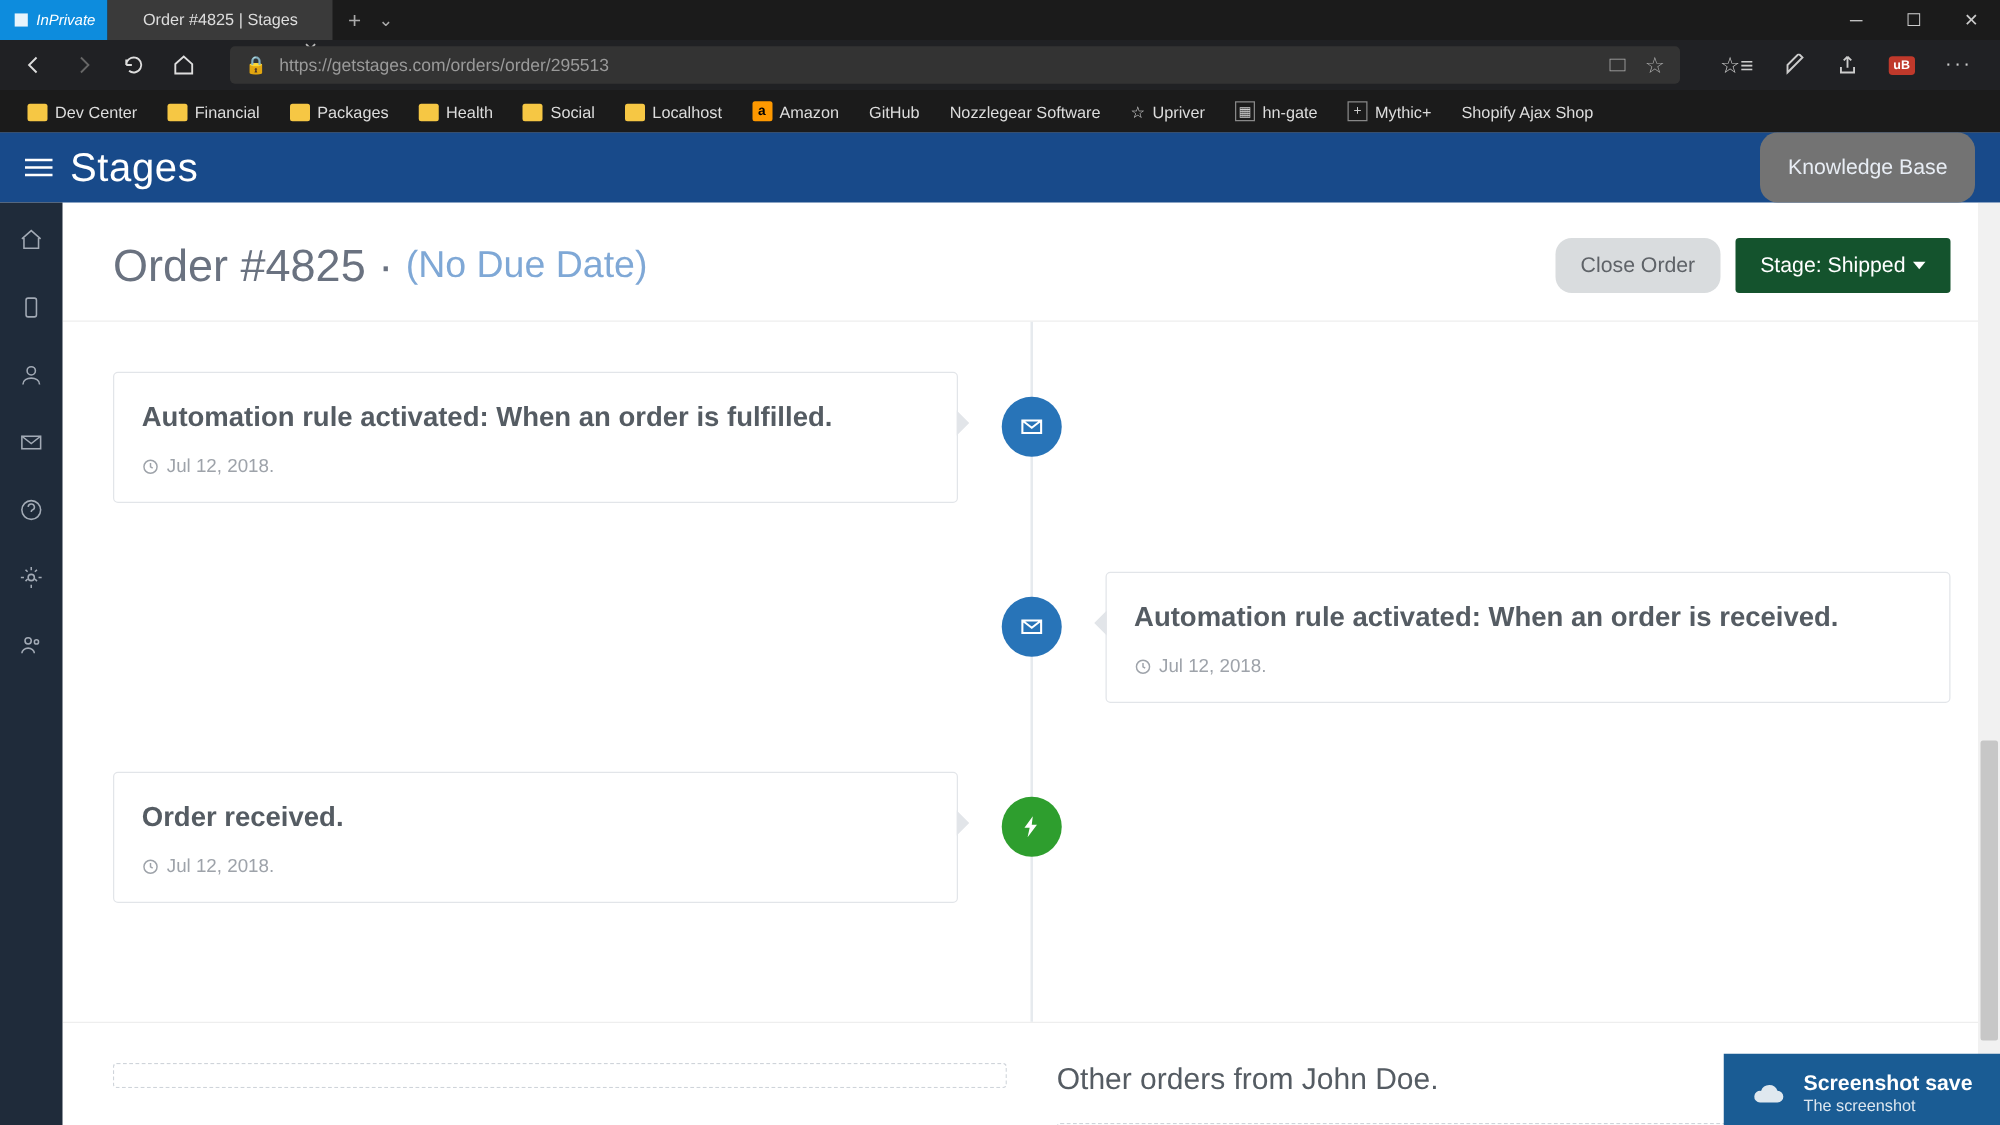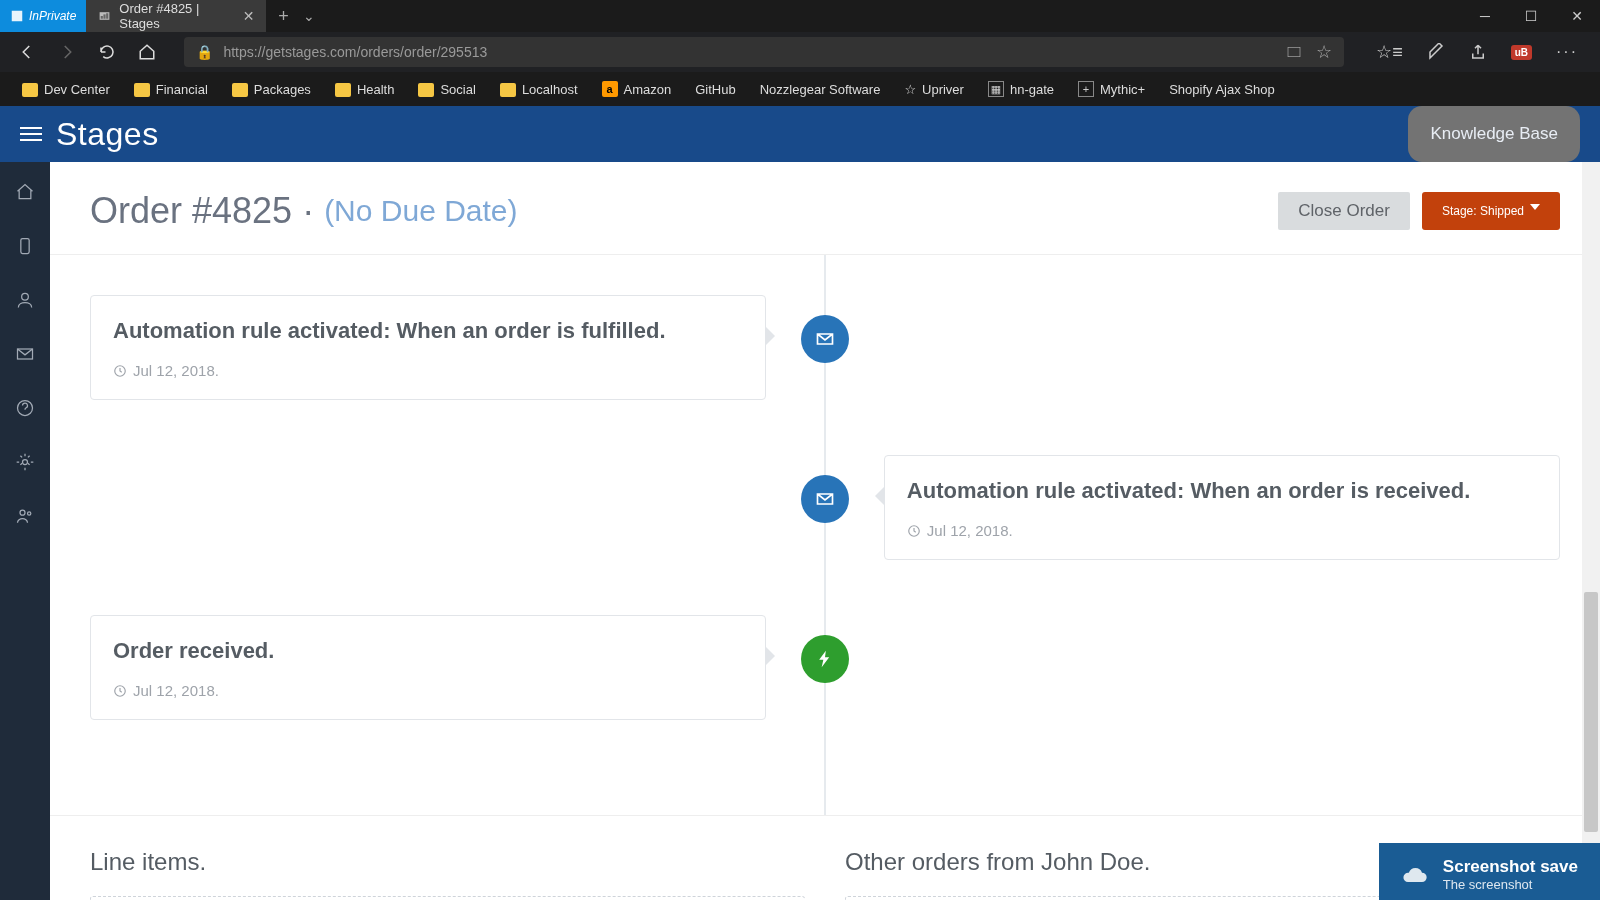--- a/index.html
+++ b/index.html
@@ -3,21 +3,21 @@
 <meta charset="utf-8">
 <style>
 * { margin: 0; padding: 0; box-sizing: border-box; }
 body { font-family: "Segoe UI", Arial, sans-serif; background: #fff; overflow: hidden; width: 1600px; height: 900px; }
 
 
 .browser-chrome { background: #202124; }
 .tab-bar { display: flex; align-items: center; height: 32px; background: #1b1b1b; }
 .inprivate-badge { display:flex; align-items:center; gap:5px; background:#0d8cdd; color:white; font-size:12px; padding:0 10px; height:32px;font-style:italic; }
 .inprivate-badge svg { width:14px; height:14px; }
-.tab { display:flex; align-items:center; gap:8px; background:#3a3a3a; color:#ddd; font-size:13px; padding:0 12px; height:32px; width:180px; }
+.tab { display:flex; align-items:center; gap:8px; background:#3a3a3a; color:#ddd; font-size:13px; padding:0 12px; height:32px; width:180px;flex-direction:column; }
 .tab-close { color:#bbb; font-size:14px; margin-left:auto; cursor:pointer; }
 .tab-controls { display:flex; align-items:center; gap:14px; padding:0 12px; color:#aaa; }
 .tab-controls span { font-size:18px; }
 .window-controls { margin-left:auto; display:flex; }
 .window-controls div { width:46px; height:32px; display:flex; align-items:center; justify-content:center; color:#ccc; font-size:14px; }
 
 .address-row { display:flex; align-items:center; height:40px; background:#202124; padding:0 8px; gap:10px; }
 .nav-icons { display:flex; align-items:center; gap:22px; padding:0 10px; color:#bbb; }
 .nav-icons svg { width:18px; height:18px; stroke:#bbb; }
 .address-bar { flex:1; display:flex; align-items:center; background:#333; border-radius:4px; height:30px; padding:0 12px; color:#9a9a9a; font-size:14px; gap:10px; margin:0 8px; }
@@ -44,22 +44,22 @@
 .app-body { display:flex; height:calc(900px - 32px - 40px - 34px - 56px); }
 .sidebar { width:50px; background:#1f2b3a; display:flex; flex-direction:column; align-items:center; padding-top:20px; gap:34px; }
 .sidebar svg { width:20px; height:20px; stroke:#a2aab5; fill:none; stroke-width:1.5; }
 
 .content-wrap { flex:1; background:#fff; overflow-y:auto; position:relative; }
 .content { padding:0 0 40px 0; }
 .page-header { display:flex; align-items:center; padding:28px 40px 22px 40px; border-bottom:1px solid #eee; }
 .order-title { font-size:36px; font-weight:300; color:#6a7280; }
 .due-date { font-size:30px; font-weight:300; color:#7fa8d6; margin-left:10px; }
 .header-actions { margin-left:auto; display:flex; gap:12px; }
-.btn-close-order { background:#d9dcde; color:#5f6368; border:none; padding:2px 20px; font-size:17px; border-radius:2px; }
-.btn-stage { background:#c2410c; color:#fff; border:none; padding:12px 20px; font-size:12px; border-radius:3px; display:flex; gap:6px; }
+.btn-close-order { background:#d9dcde; color:#5f6368; border:none; padding:2px 20px; font-size:17px; border-radius:13px; }
+.btn-stage { background:#14532d; color:#fff; border:none; padding:12px 20px; font-size:17px; border-radius:3px; display:flex; align-items:center; gap:6px; }
 .btn-stage .caret { width:0; height:0; border-left:5px solid transparent; border-right:5px solid transparent; border-top:6px solid #fff; }
 
 .timeline { position:relative; padding:40px 40px 40px 40px; }
 .timeline-line { position:absolute; left:50%; top:0; bottom:0; width:2px; background:#e6eaee; transform:translateX(-1px); }
 .timeline-row { position:relative; display:flex; align-items:flex-start; margin-bottom:30px; }
 .tl-card { width:46%; border:1px solid #e2e5e9; border-radius:4px; padding:22px 22px 20px 22px; background:#fff; position:relative; }
 .tl-card.left { margin-right:auto; }
 .tl-card.right { margin-left:auto; }
 .tl-card-title { font-size:22px; color:#555c63; font-weight:700; margin-bottom:18px; }
 .tl-card-date { font-size:15px; color:#9ea3aa; display:flex; align-items:center; gap:6px; }
@@ -311,21 +311,20 @@
             <div class="tl-badge green">
               <svg viewBox="0 0 24 24">
                 <path d="M13 2L5 13h5l-2 9 9-12h-5z" fill="#fff"></path>
               </svg>
             </div>
           </div>
         </div>
 
       <div class="sections">
         <div class="section">
-          <div class="section-title">Line items.</div>
           <div class="dashed-box"></div>
         </div>
         <div class="section">
           <div class="section-title">Other orders from John Doe.</div>
           <div class="dashed-box"></div>
         </div>
       </div>
     </div>
     <div class="content-scrollbar">
       <div class="thumb"></div>

